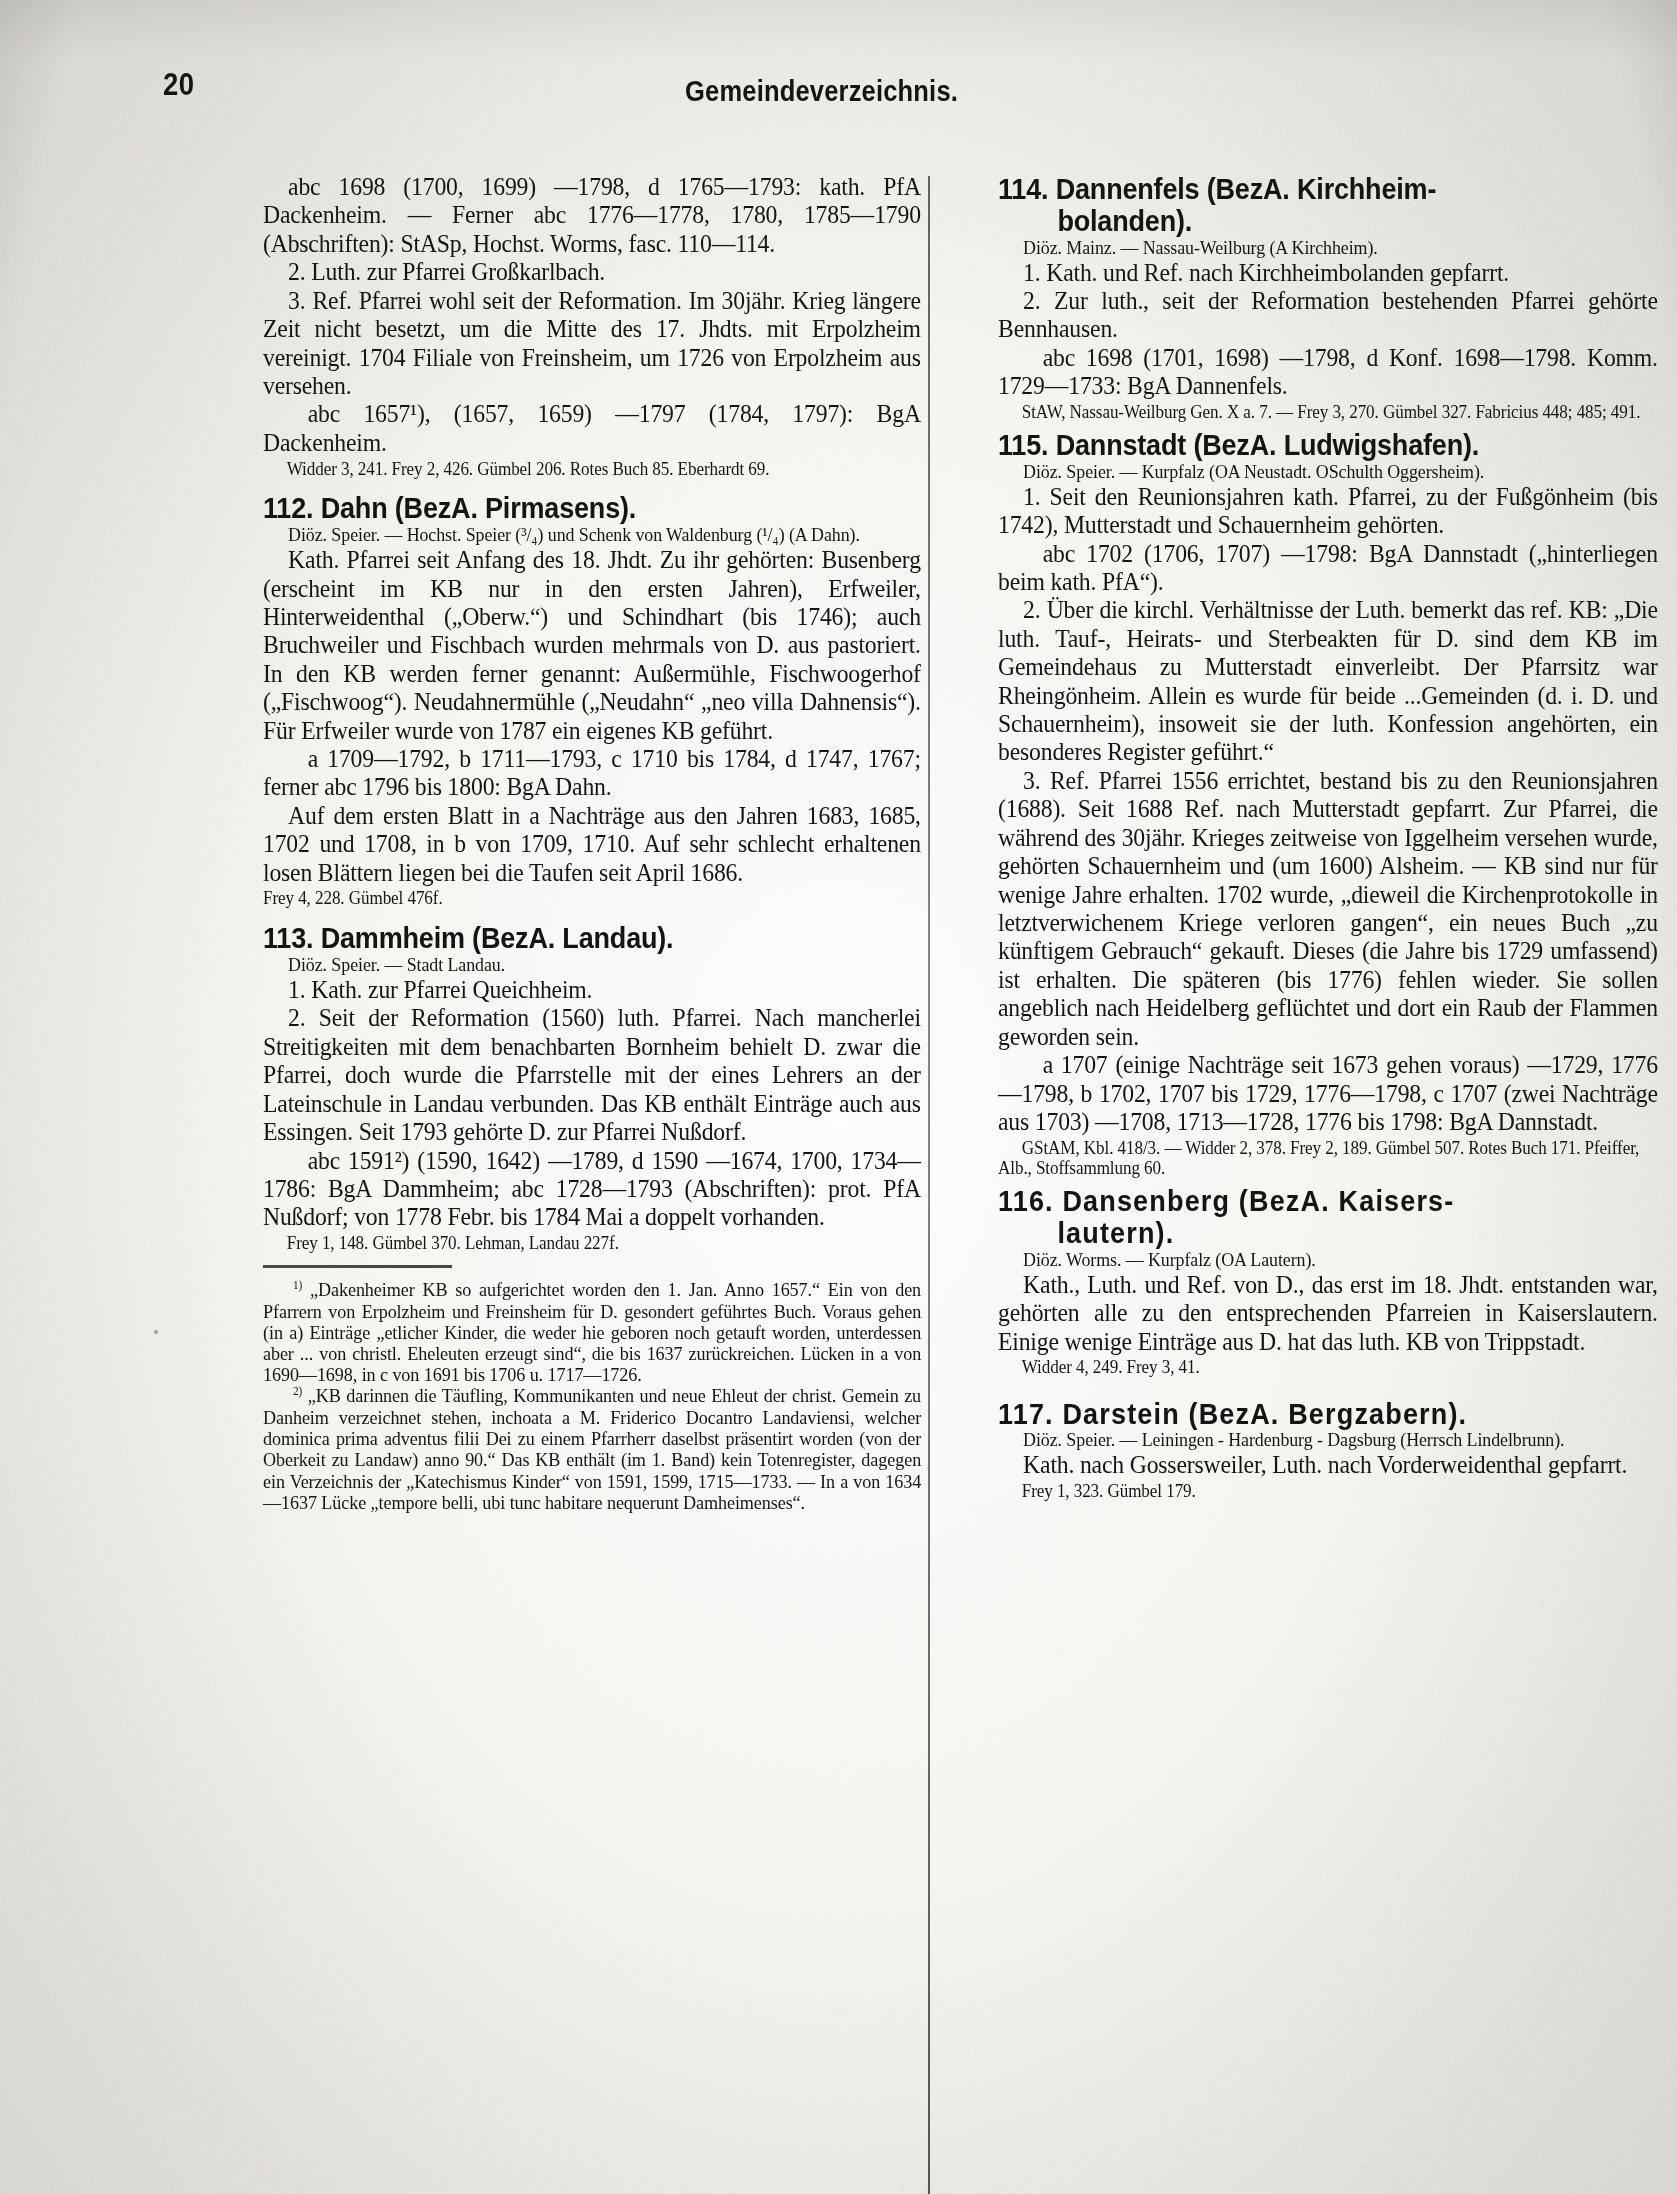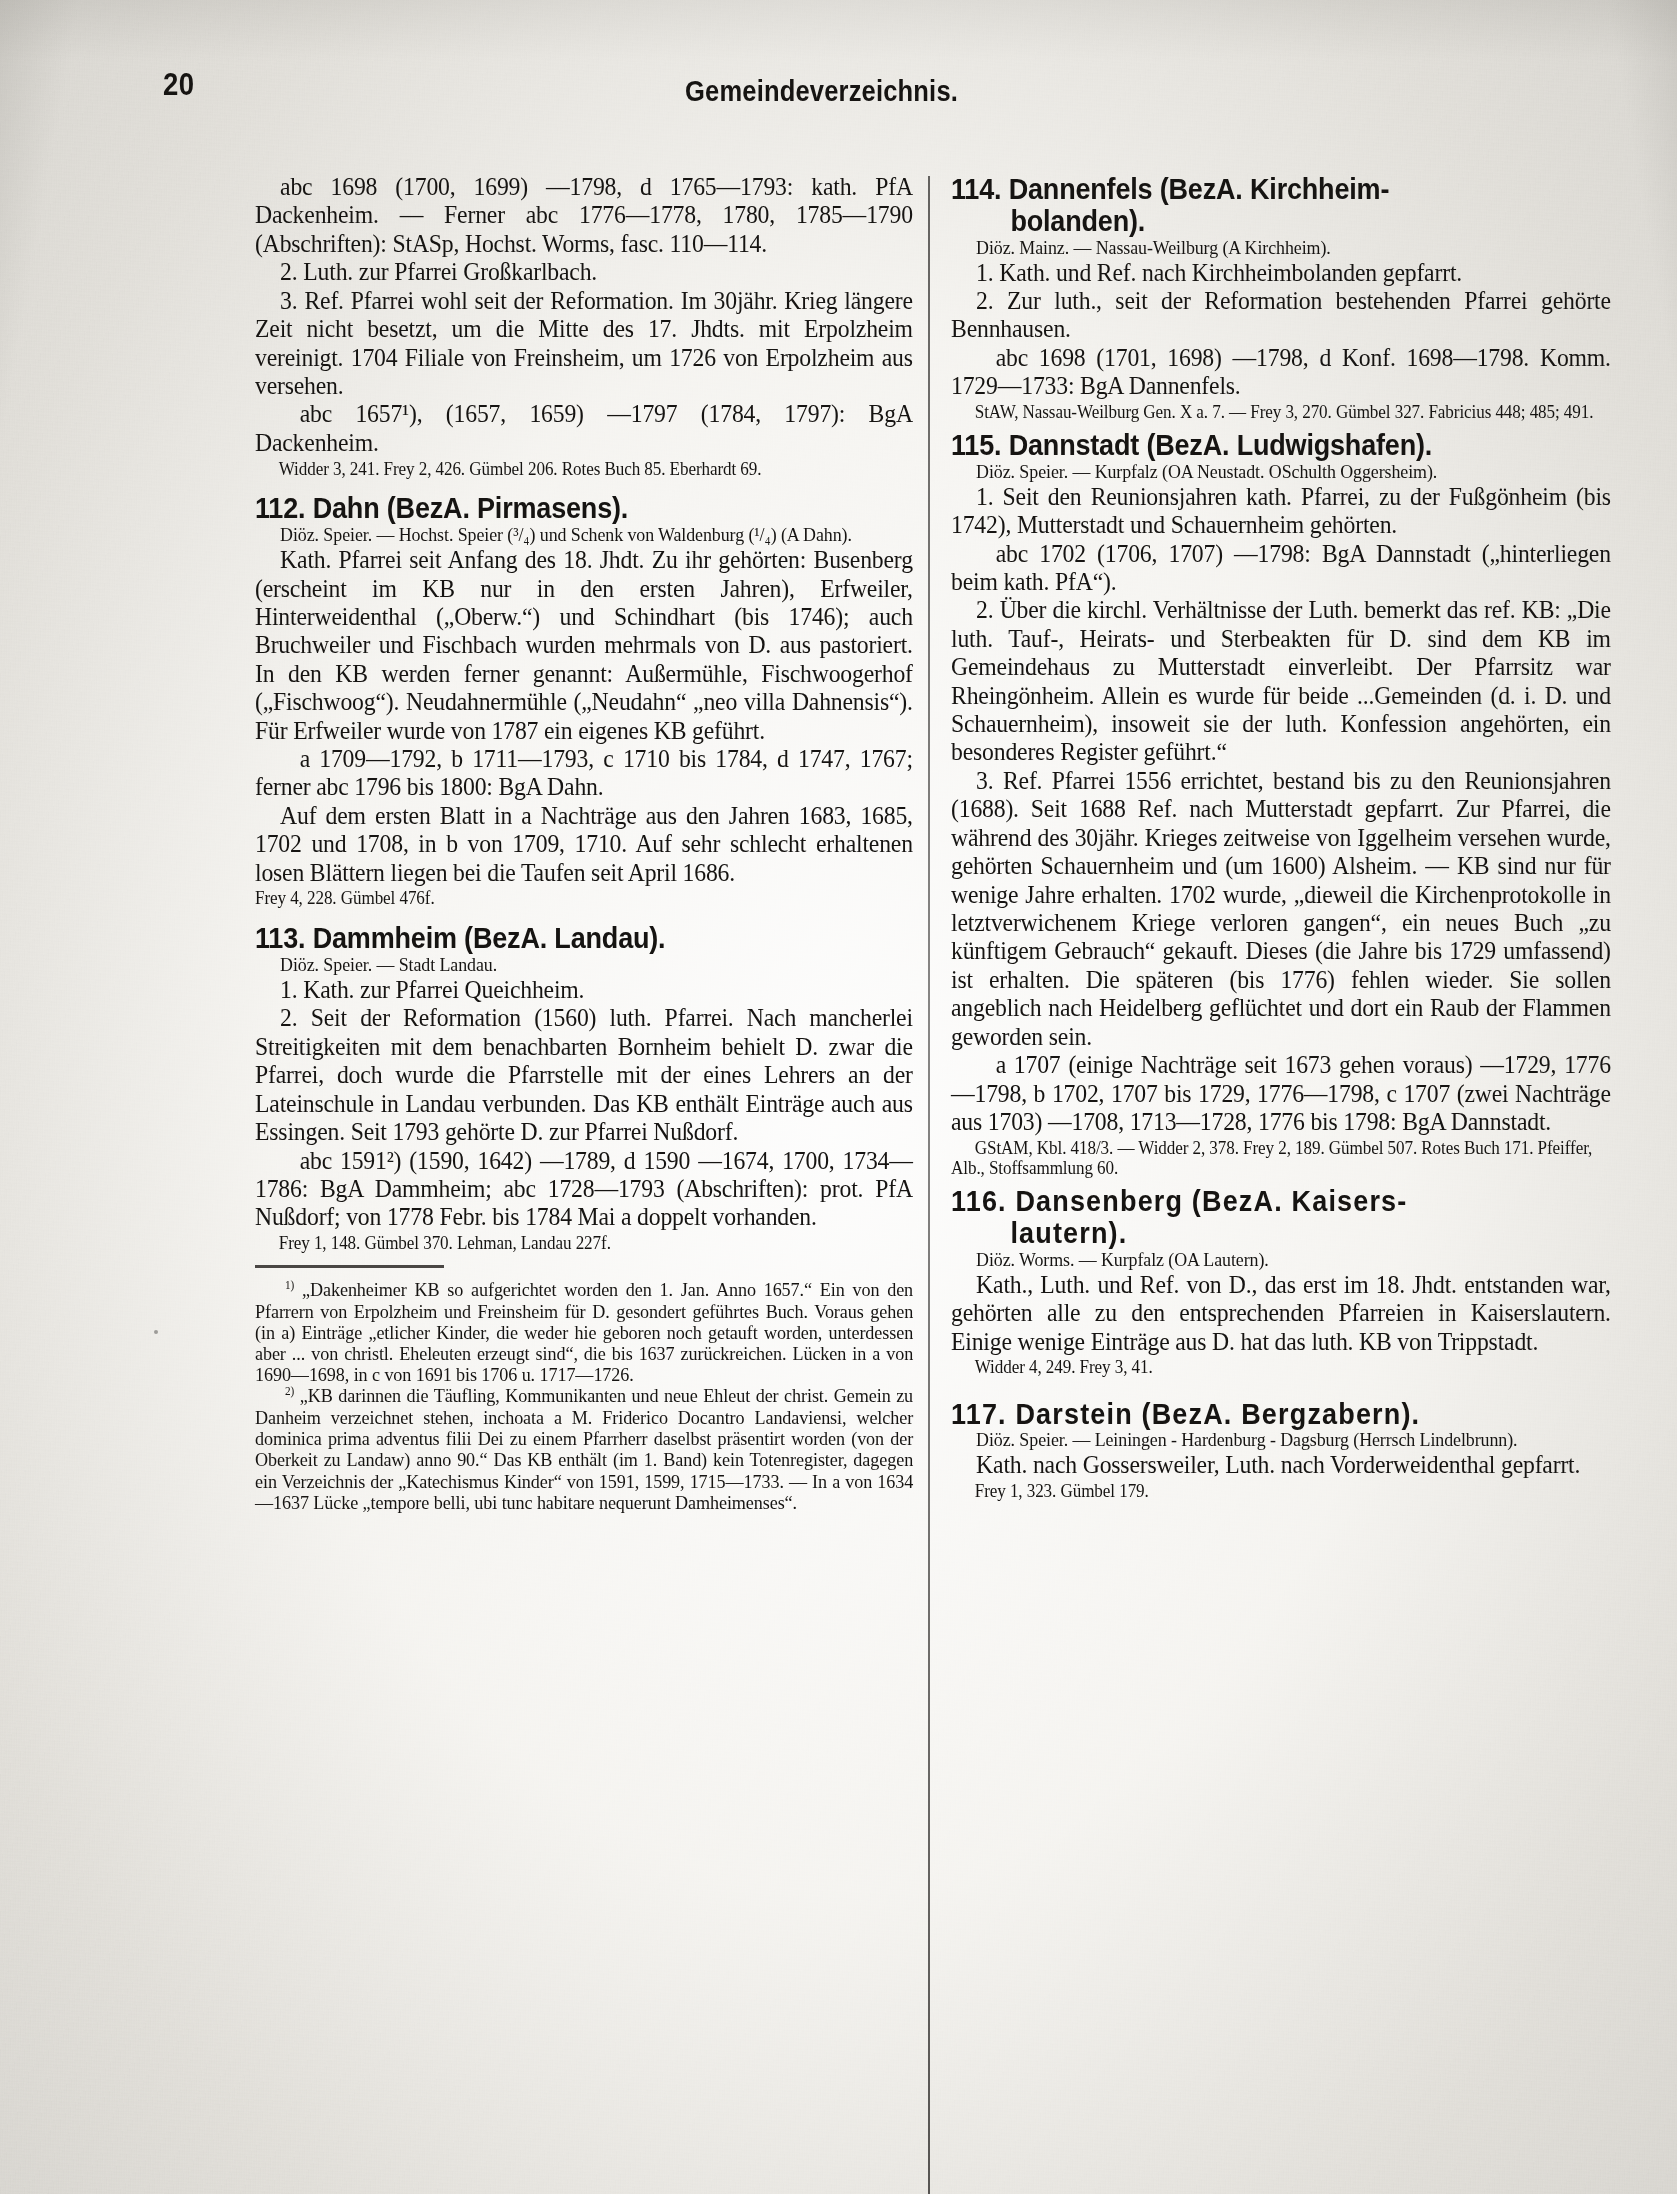--- a/index.html
+++ b/index.html
@@ -61,22 +61,22 @@
     letter-spacing: 0.2px;
     transform: scaleX(0.88);
     transform-origin: left top;
   }
 
   
   .col {
     position: absolute;
     top: 173px;
   }
-  .col-left  { left: 255px;  width: 658px; }
-  .col-right { left: 951px; width: 660px; }
+  .col-left  { left: 263px;  width: 658px; }
+  .col-right { left: 998px; width: 660px; }
 
   .rule {
     position: absolute;
     left: 928px;
     top: 176px;
     width: 2.2px;
     height: 2115px;
     background: linear-gradient(180deg, rgba(40,38,36,0.70), rgba(40,38,36,0.55) 40%, rgba(40,38,36,0.78));
   }
 

